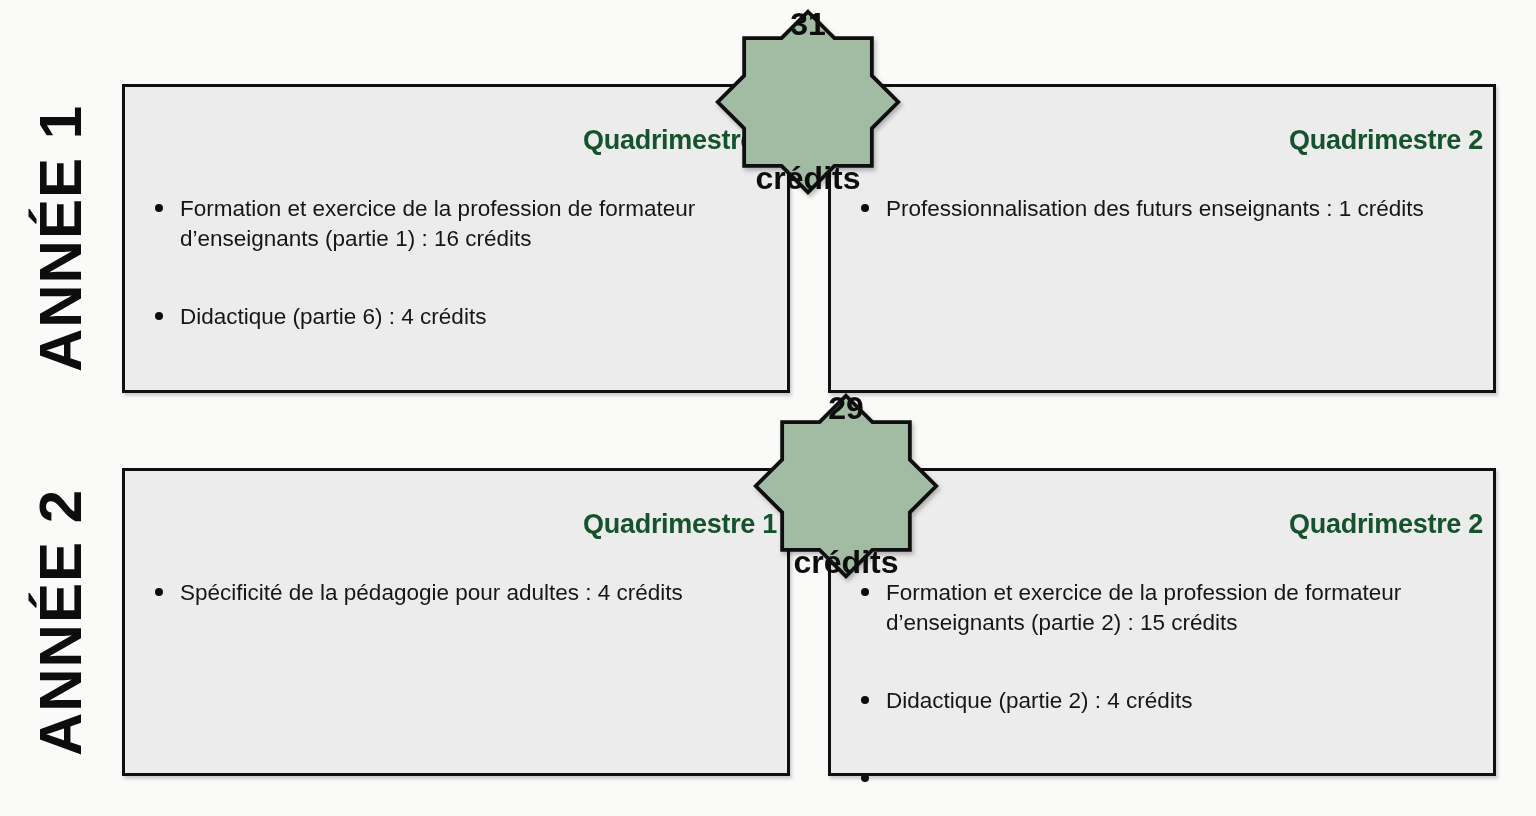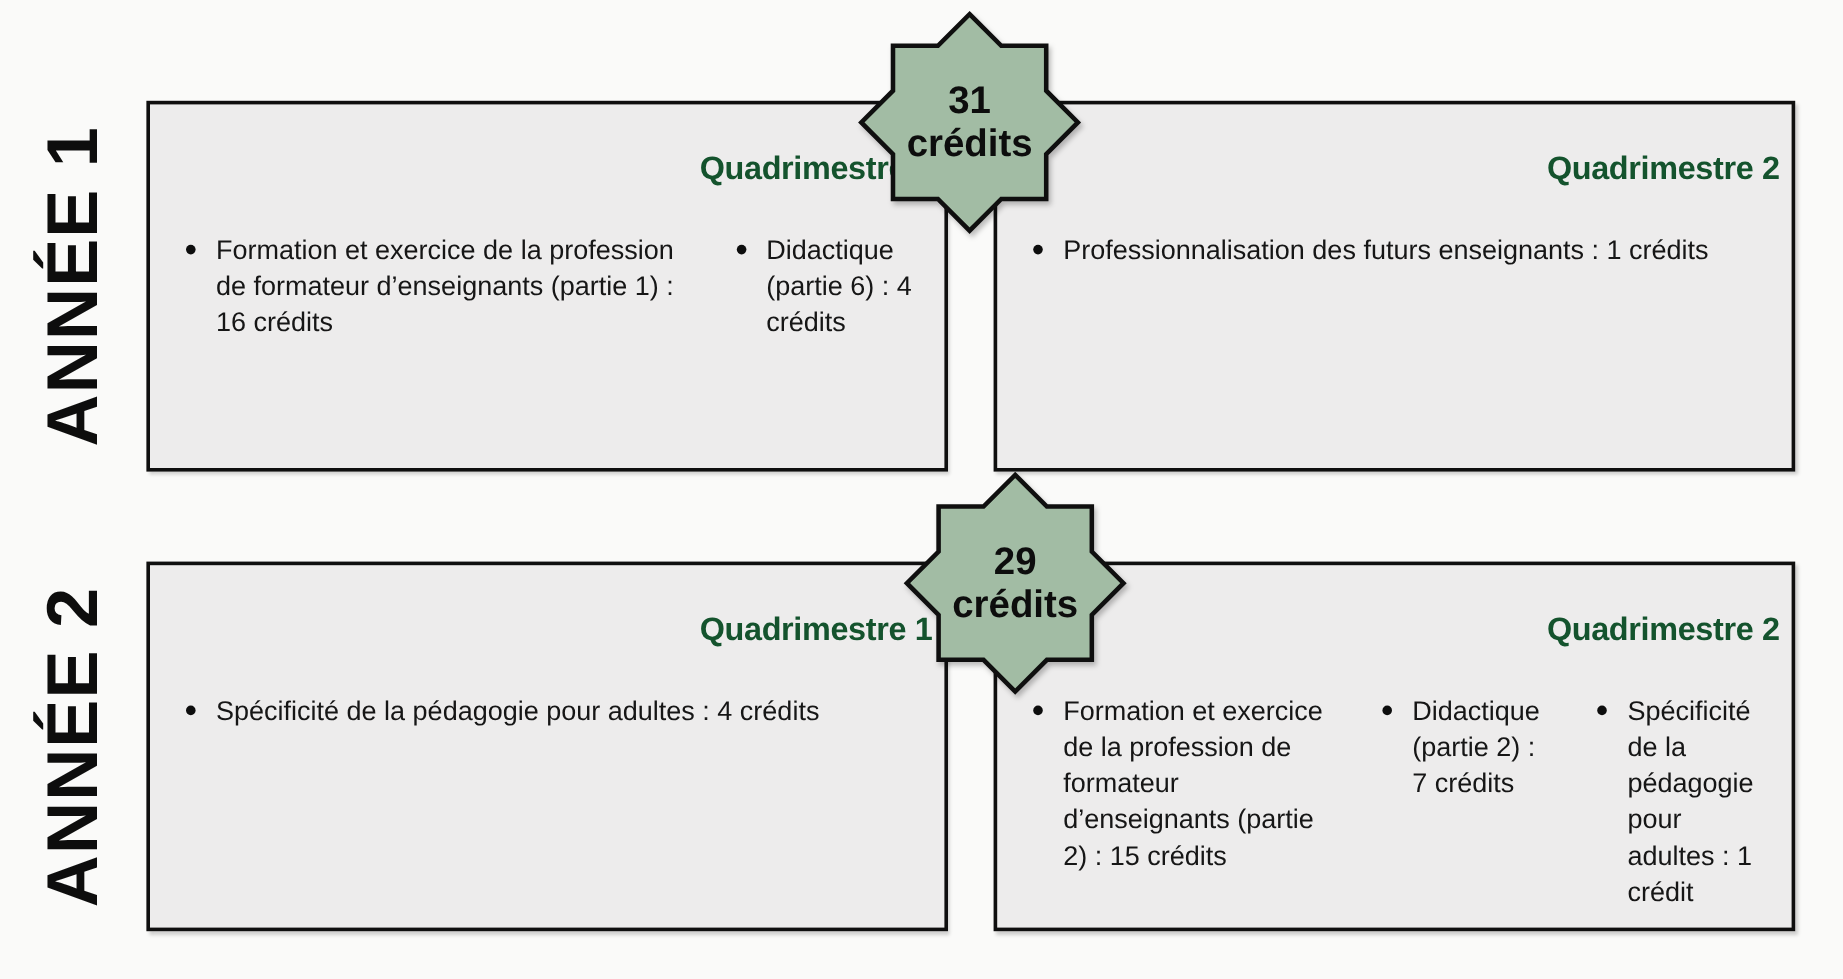--- a/index.html
+++ b/index.html
@@ -38,39 +38,39 @@
   .box h2{
     margin:0;padding:38px 10px 0;
     text-align:right;
     font-size:27px;font-weight:700;color:#14532d;
     letter-spacing:-0.3px;
   }
   .box ul{
     list-style:none;
     margin:38px 0 0;
     padding:0 22px 0 30px;
-    display:flex;flex-direction:row;gap:48px;
+    display:flex;flex-direction:column;gap:48px;
   }
   .box li{
     display:flex;gap:17px;
     font-size:22.5px;line-height:1.34;color:#161616;
   }
   .dot{
     flex:none;width:8px;height:8px;border-radius:50%;
     background:#0d0d0d;margin-top:10px;
   }
   
   .badge{position:absolute;width:190px;height:190px;z-index:5;}
   .badge.badge1{left:713px;top:7px;}
   .badge.badge2{left:751px;top:391px;}
   .badge svg{position:absolute;inset:0;width:100%;height:100%;
     filter:drop-shadow(2px 3px 2px rgba(0,0,0,0.25));}
   .badge .badge-text{
     position:absolute;inset:0;
-    display:flex;flex-direction:column;align-items:center;justify-content:center;
+    display:flex;flex-direction:column;align-items:center;justify-content:space-between;
     font-size:32px;font-weight:700;line-height:1.12;color:#0d0d0d;
     text-align:center;
   }
 </style>
 </head>
 <body>
 
 <div class="canvas">
 
   <div class="year-label y1">
@@ -116,25 +116,24 @@
 
   <section class="box b-a2q2">
     <h2>Quadrimestre 2</h2>
     <ul>
       <li>
         <span class="dot"></span>
         <span>Formation et exercice de la profession de formateur d’enseignants (partie 2) : 15 crédits</span>
       </li>
       <li>
         <span class="dot"></span>
-        <span>Didactique (partie 2) : 7 crédits</span>
+        <span>Didactique (partie 2) : 4 crédits</span>
       </li>
       <li>
         <span class="dot"></span>
-        <span>Spécificité de la pédagogie pour adultes : 1 crédit</span>
       </li>
     </ul>
   </section>
 
   <div class="badge badge1">
     <svg viewBox="0 0 200 200" aria-hidden="true">
       <polygon points="100,5 127.8,32.8 167.2,32.8 167.2,72.2 195,100 167.2,127.8 167.2,167.2 127.8,167.2 100,195 72.2,167.2 32.8,167.2 32.8,127.8 5,100 32.8,72.2 32.8,32.8 72.2,32.8" fill="#a2bca4" stroke="#0f0f0f" stroke-width="4"></polygon>
     </svg>
     <div class="badge-text">
       <div>31</div>

